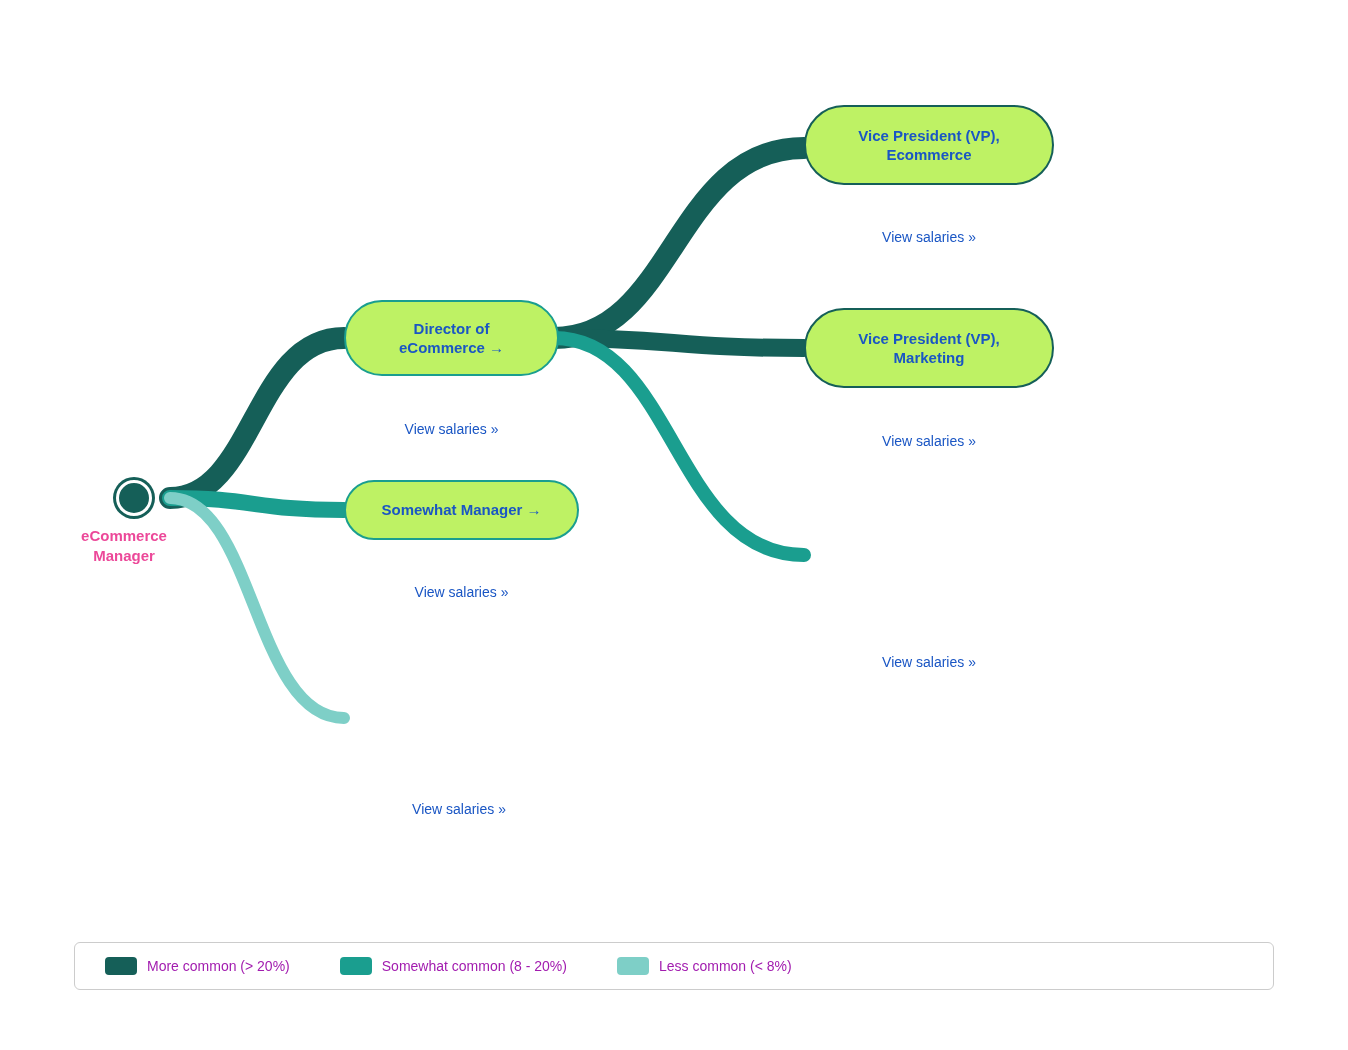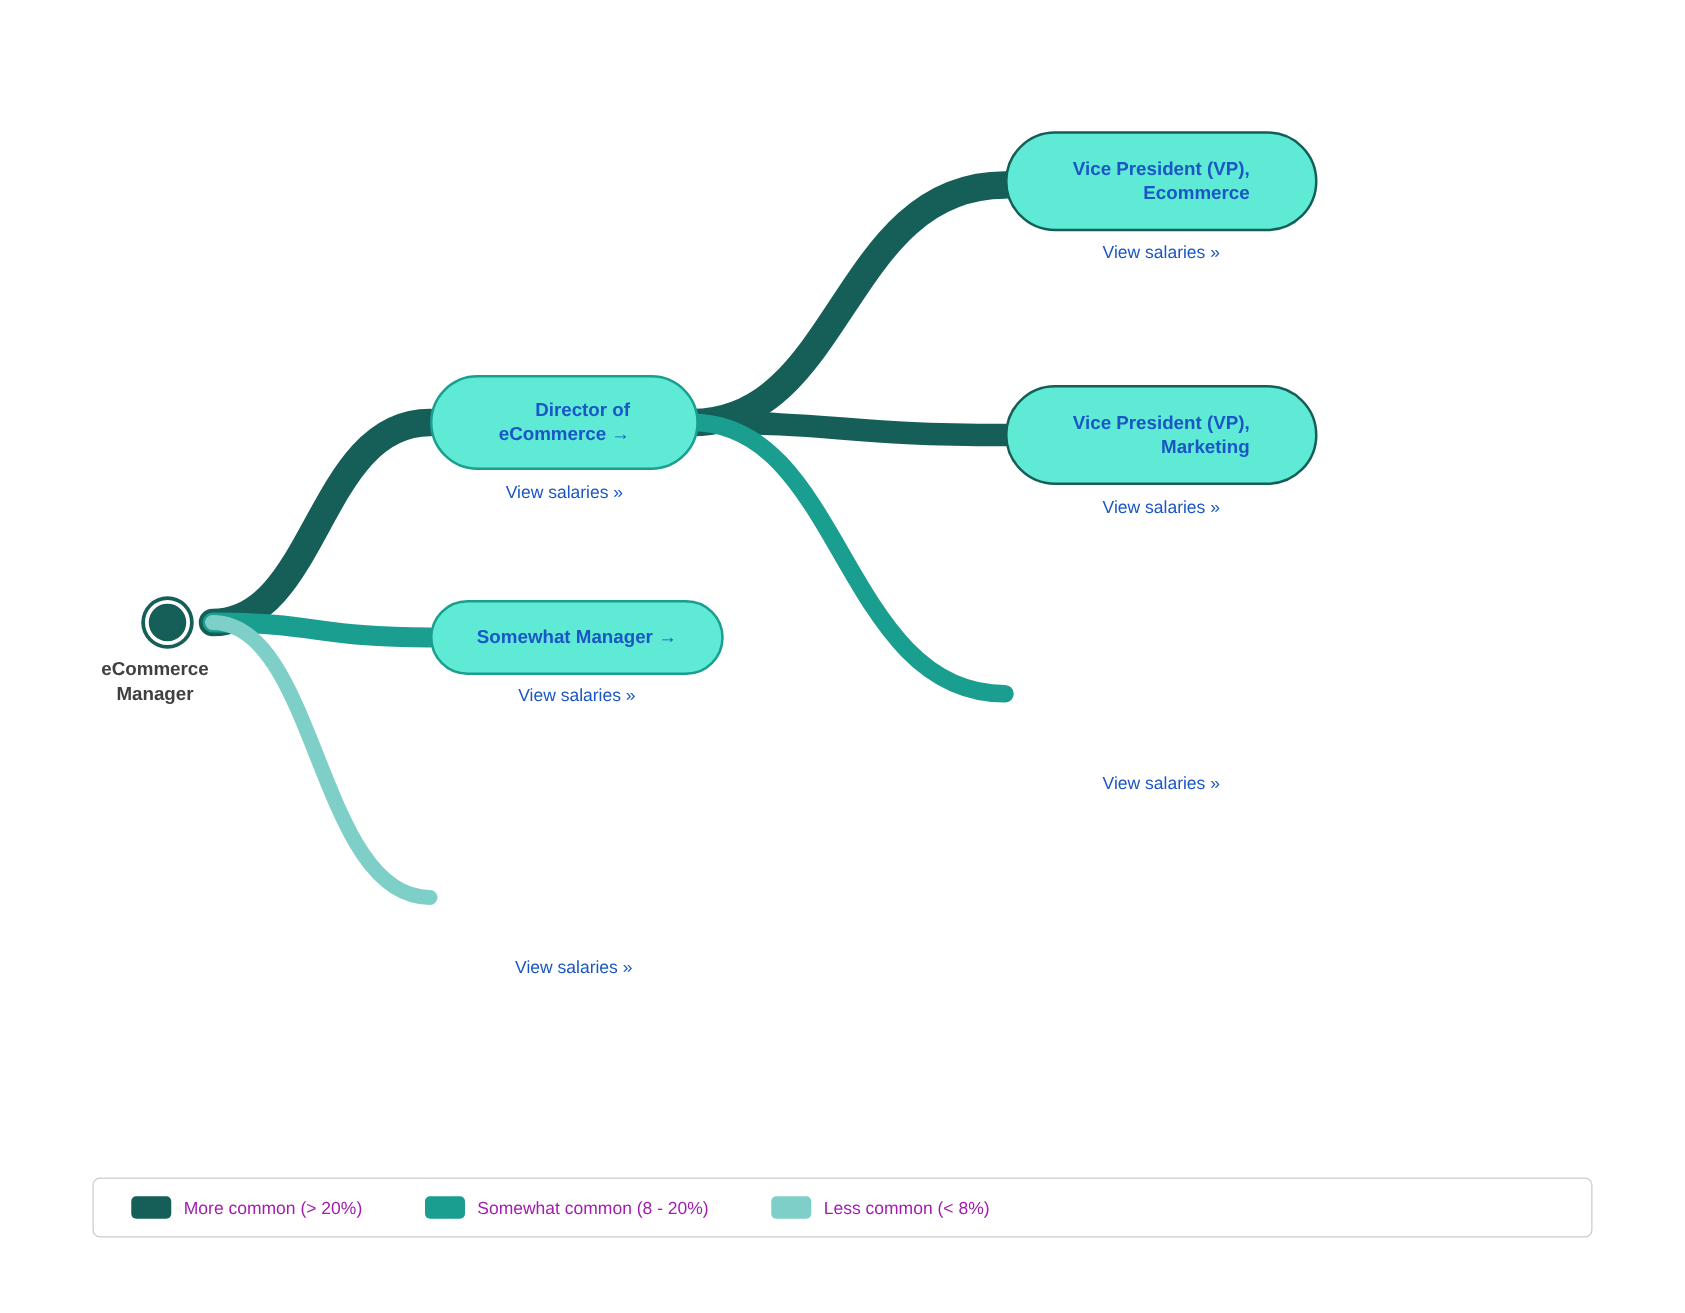--- a/index.html
+++ b/index.html
@@ -24,51 +24,52 @@
       height: 100%;
       overflow: visible;
     }
     .node-box {
       position: absolute;
       border: 2px solid #1a9e8f;
       border-radius: 50px;
       display: flex;
       align-items: center;
       justify-content: center;
-      text-align: right;
-      background: #5eead4;
+      text-align: center;
+      background: #bef264;
       padding: 10px 18px;
     }
     .node-label {
       font-weight: 700;
       font-size: 15px;
       color: #1a56c4;
       line-height: 1.3;
     }
     .view-salaries {
       position: absolute;
       font-size: 14px;
       color: #1a56c4;
       text-align: center;
       cursor: pointer;
+      margin-top: 36px;
     }
     .origin-node {
       position: absolute;
       width: 36px;
       height: 36px;
       border-radius: 50%;
       background: #155f58;
       border: 3px solid #fff;
       box-shadow: 0 0 0 3px #155f58;
     }
     .origin-label {
       position: absolute;
       font-weight: 700;
       font-size: 15px;
-      color: #404040;
+      color: #ec4899;
       text-align: center;
       line-height: 1.3;
     }
     .legend {
       position: absolute;
       bottom: 0;
       left: 0;
       right: 0;
       border: 1px solid #ccc;
       border-radius: 6px;

